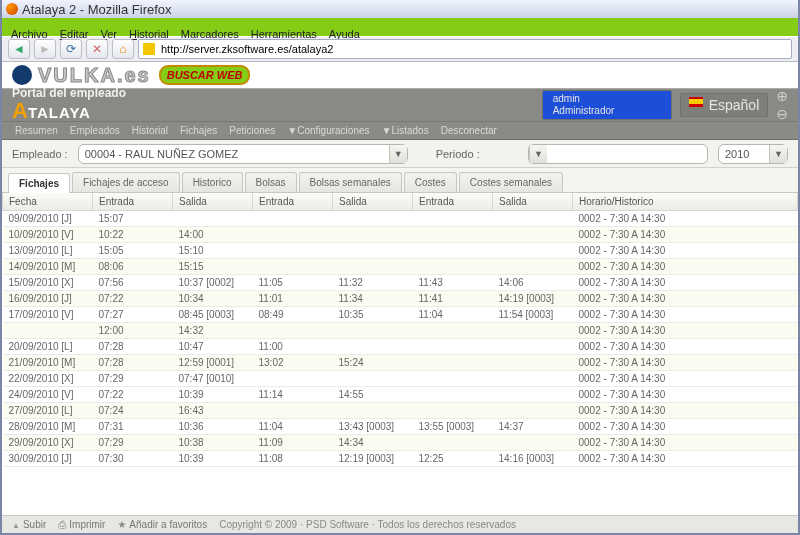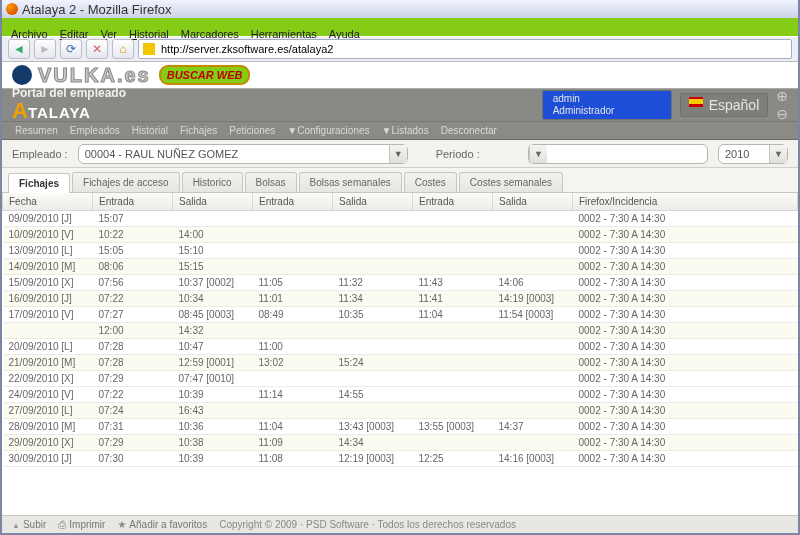--- a/index.html
+++ b/index.html
@@ -172,21 +172,21 @@
   <table class="grid">
     <thead>
           <tr id="thead-row">
             <th class="col-date">Fecha</th>
             <th class="col-time">Entrada</th>
             <th class="col-time">Salida</th>
             <th class="col-time">Entrada</th>
             <th class="col-time">Salida</th>
             <th class="col-time">Entrada</th>
             <th class="col-time">Salida</th>
-            <th class="col-hor">Firefox/Incidencia</th>
+            <th class="col-hor">Horario/Historico</th>
           </tr>
         </thead>
     <tbody id="tbody">
           <tr>
             <td>09/09/2010 [J]</td>
             <td>15:07</td>
             <td></td>
             <td></td>
             <td></td>
             <td></td>

